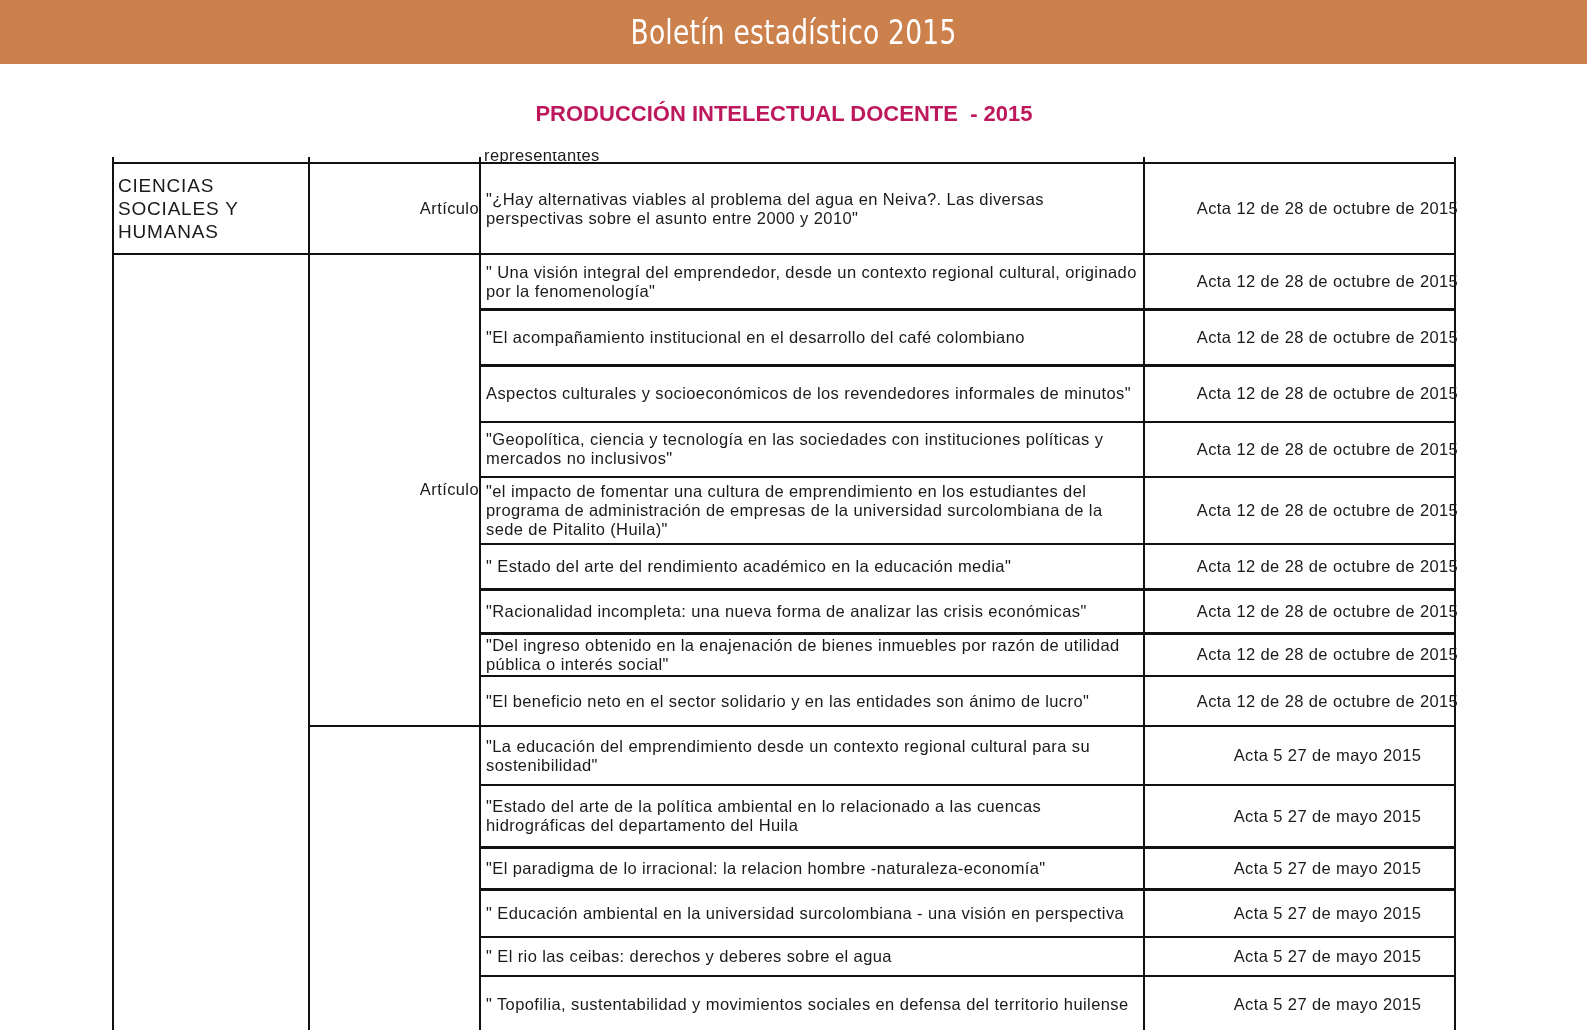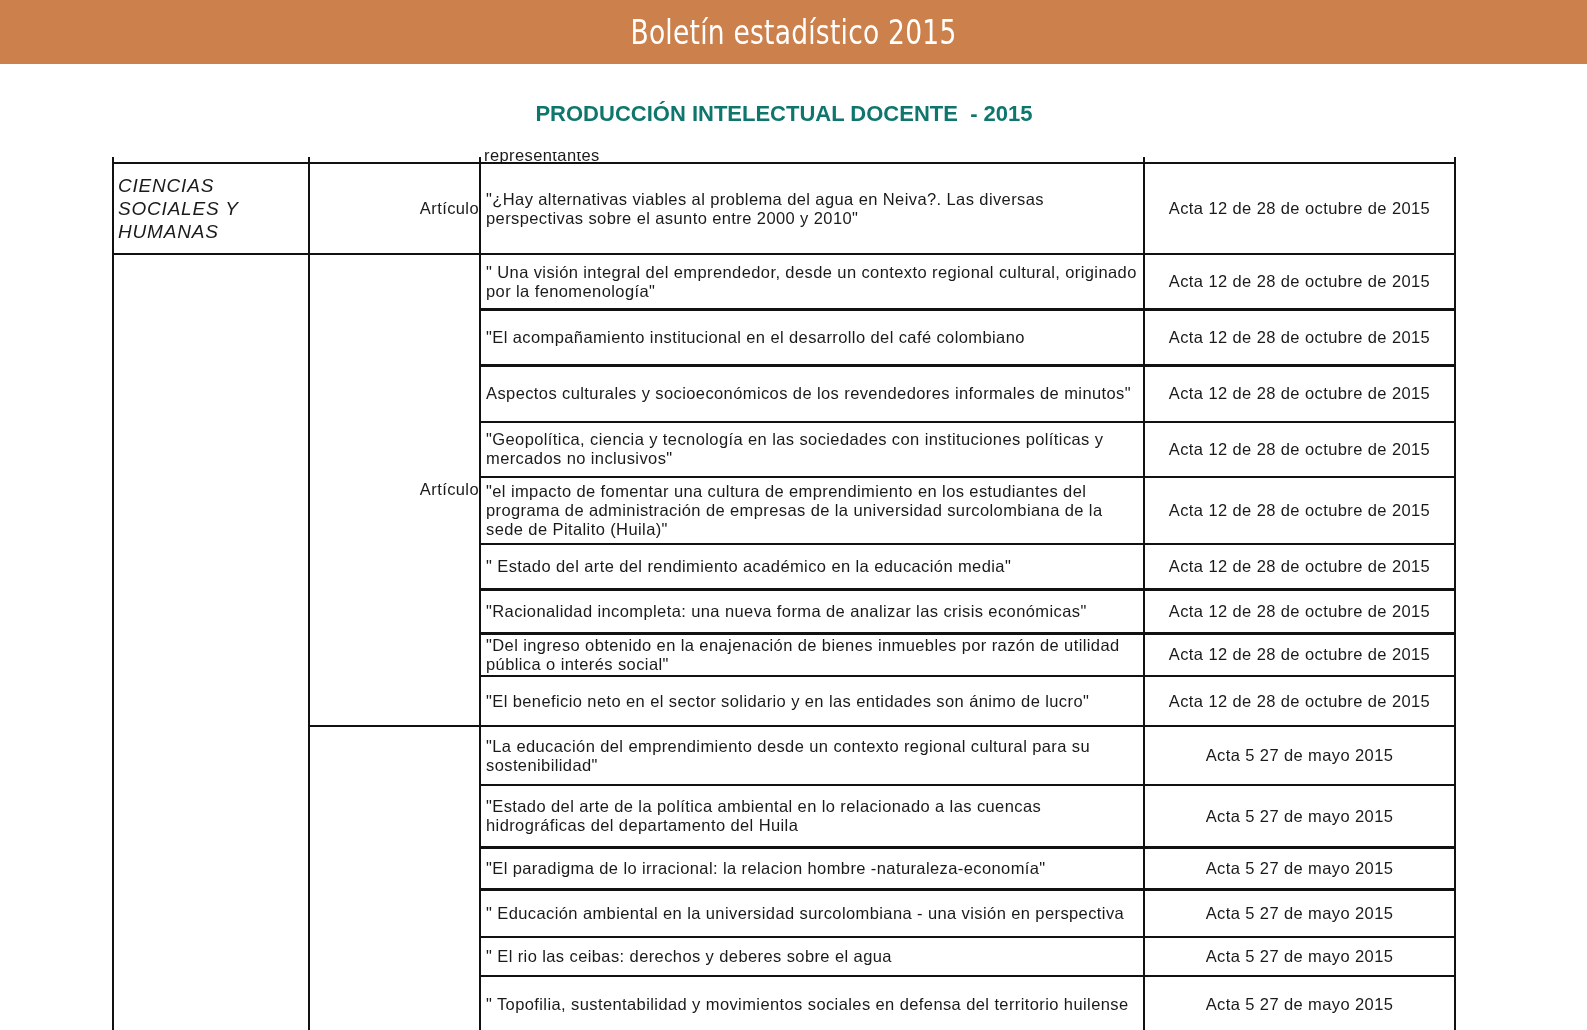--- a/index.html
+++ b/index.html
@@ -16,41 +16,41 @@
   .banner-title {
     position: absolute; left: 0; top: 0; width: 1587px; height: 64px;
     line-height: 64px; text-align: center;
     color: #ffffff; font-size: 34px;
     font-family: "DejaVu Sans", sans-serif;
     transform: scaleX(0.78); transform-origin: center;
     letter-spacing: 0.3px;
   }
   .doc-title {
     position: absolute; left: 0; top: 101px; width: 1568px;
-    text-align: center; color: #0f766e;
+    text-align: center; color: #be185d;
     font-size: 22px; font-weight: bold;
     font-family: "Liberation Sans", sans-serif;
     white-space: pre;
   }
   .table-wrap {
     position: absolute; left: 112px; top: 152px; width: 1345px; height: 890px;
     overflow: hidden;
   }
   .cell {
     position: absolute; box-sizing: border-box;
     color: #1a1a1a; font-size: 16.5px; line-height: 19px;
     letter-spacing: 0.4px;
   }
   .hline { position: absolute; height: 1.5px; background: #111; }
   .hline.thick { height: 2.5px; }
   .vline { position: absolute; width: 1.5px; background: #111; }
   .area { font-size: 19px; line-height: 23px; letter-spacing: 0.8px; padding-left: 6px; }
   .type { text-align: right; }
   .title-cell { padding-left: 5px; padding-right: 4px; display: flex; align-items: center; }
-  .acta-cell { text-align: right; display: flex; align-items: center; justify-content: center; padding: 4px 10px; }
+  .acta-cell { text-align: right; display: flex; align-items: center; justify-content: center; padding: 4px 10px; margin-left: 28px; }
   .clip-top { position: absolute; left: 372px; top: -6px; font-size: 16.5px; color: #1a1a1a; letter-spacing: 0.4px; }
 </style>
 </head>
 <body>
 
 <div class="banner"></div>
 <div class="banner-title">Boletín estadístico 2015</div>
 <div class="doc-title">PRODUCCIÓN INTELECTUAL DOCENTE  - 2015</div>
 
 <div class="table-wrap">
@@ -73,21 +73,21 @@
   <div class="hline thick" style="left:367px;top:436px;width:977px;"></div>
   <div class="hline thick" style="left:367px;top:480px;width:977px;"></div>
   <div class="hline" style="left:367px;top:523px;width:977px;"></div>
   <div class="hline" style="left:196px;top:573px;width:1148px;"></div>
   <div class="hline" style="left:367px;top:632px;width:977px;"></div>
   <div class="hline thick" style="left:367px;top:694px;width:977px;"></div>
   <div class="hline thick" style="left:367px;top:736px;width:977px;"></div>
   <div class="hline" style="left:367px;top:784px;width:977px;"></div>
   <div class="hline" style="left:367px;top:823px;width:977px;"></div>
 
-  <div class="cell area" style="left:0;top:22px;width:190px;font-style:italic;">CIENCIAS SOCIALES Y HUMANAS</div>
+  <div class="cell area" style="left:0;top:22px;width:190px;">CIENCIAS SOCIALES Y HUMANAS</div>
 
   <div class="cell type" style="left:196px;top:47px;width:171px;">Artículo</div>
   <div class="cell type" style="left:196px;top:328px;width:171px;">Artículo</div>
 
   <div class="cell title-cell" style="left:369px;top:12px;width:662px;height:89px;"> "¿Hay alternativas viables al problema del agua en Neiva?. Las diversas perspectivas sobre el asunto entre 2000 y 2010"</div>
   <div class="cell acta-cell" style="left:1033px;top:12px;width:309px;height:89px;">Acta 12 de 28 de octubre de 2015</div>
 
   <div class="cell title-cell" style="left:369px;top:103px;width:662px;height:53px;">" Una visión integral del emprendedor, desde un contexto regional cultural, originado por la fenomenología"</div>
   <div class="cell acta-cell" style="left:1033px;top:103px;width:309px;height:53px;">Acta 12 de 28 de octubre de 2015</div>
 

